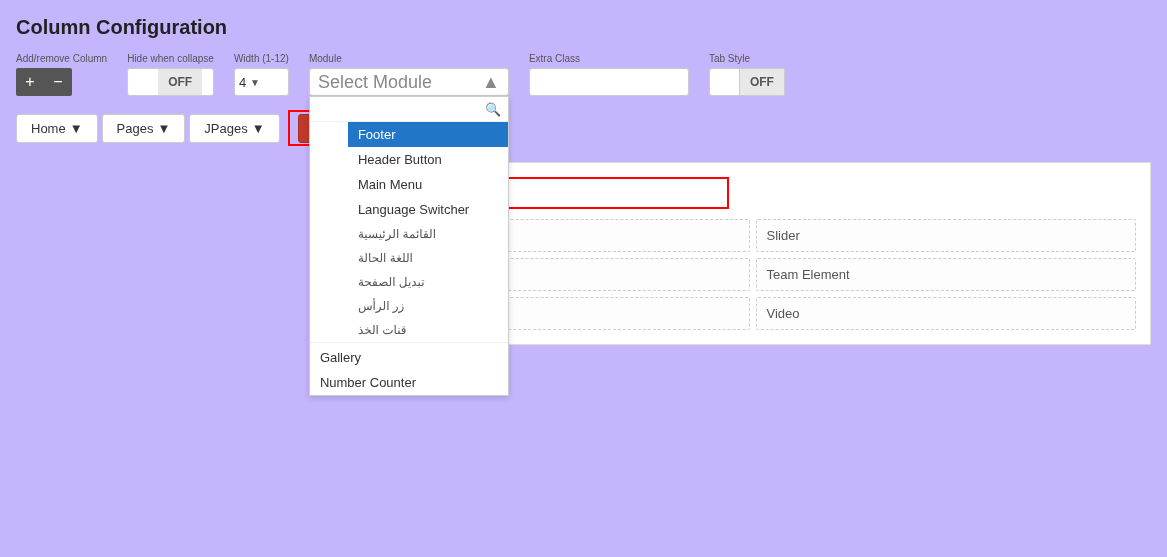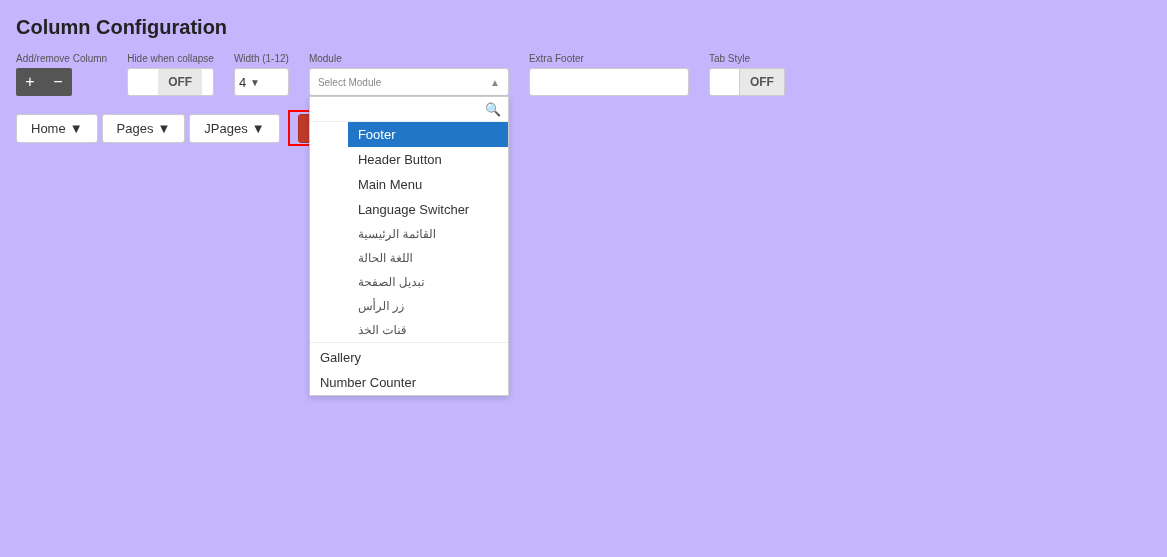--- a/index.html
+++ b/index.html
@@ -104,21 +104,21 @@
       height: 28px;
       border: 1px solid #ccc;
       border-radius: 3px;
       background: #fff;
       padding: 0 8px;
       display: flex;
       align-items: center;
       justify-content: space-between;
       cursor: pointer;
       color: #888;
-      font-size: 10px;
+      font-size: 18px;
     }
     .module-dropdown {
       position: absolute;
       top: 28px;
       left: 0;
       width: 200px;
       background: #fff;
       border: 1px solid #ccc;
       z-index: 100;
       box-shadow: 0 2px 6px rgba(0,0,0,0.15);
@@ -370,21 +370,21 @@
 
           <div style="border-top:1px solid #eee; padding-top:2px;">
             <div class="module-item">Gallery</div>
             <div class="module-item">Number Counter</div>
           </div>
         </div>
       </div>
     </div>
 
     <div class="config-group">
-      <span class="config-label">Extra Footer</span>
+      <span class="config-label">Extra Class</span>
       <input class="extra-class-input" type="text" value="" style="">
     </div>
 
     <div class="config-group">
       <span class="config-label">Tab Style</span>
       <div class="tab-style-toggle">
         <div class="tab-style-empty"></div>
         <div class="tab-style-label">OFF</div>
       </div>
     </div>
@@ -416,17 +416,44 @@
         </div>
       </div>
     </div>
 
     <div class="content-area">
 
       <div class="left-panel">
         
       </div>
 
+      <div class="right-panel">
+        <div class="right-top-row">
+
+          <div style="position:relative; flex:1;">
+            <div style="display:flex; align-items:center; gap:10px;">
+
+              <div style="position:relative; display:inline-block;">
+                <div style="border:2px solid red; padding:6px 12px; font-size:13px; color:#555; background:#fdfdfd; min-width:120px;">
+                  <span>Pie Counter</span>
+                </div>
+                <div class="badge-1">1</div>
+              </div>
+
+              <div class="red-input-box"></div>
+            </div>
+          </div>
+        </div>
+
+        <div class="module-grid">
+          <div class="module-tile">Pricing</div>
+          <div class="module-tile">Slider</div>
+          <div class="module-tile">Tabs</div>
+          <div class="module-tile">Team Element</div>
+          <div class="module-tile">Testimonial</div>
+          <div class="module-tile">Video</div>
+        </div>
+      </div>
 
     </div>
   </div>
 
 </div>
 
 </body></html>

